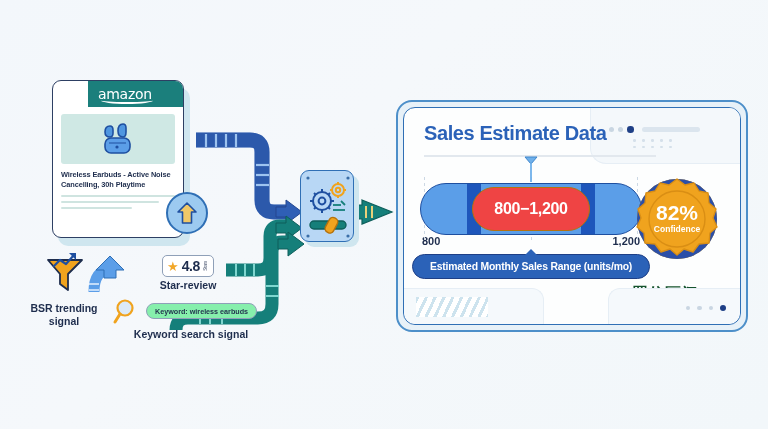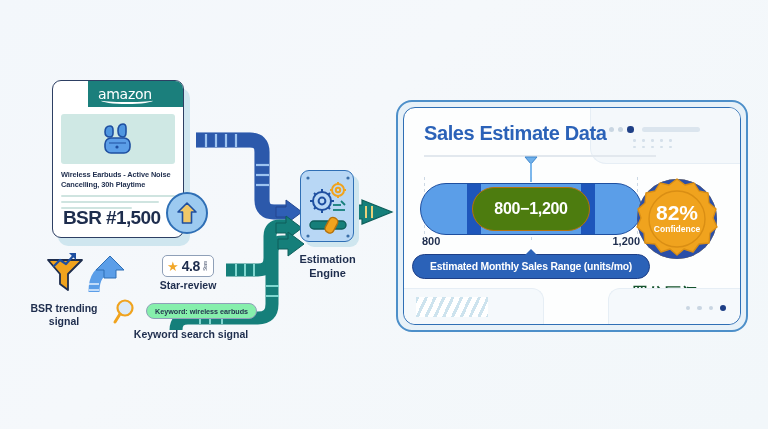--- a/index.html
+++ b/index.html
@@ -163,21 +163,21 @@
   .tick-c { left: 50%; }
   .capsule {
     position: relative; height: 52px; background: #5b9ee8; border: 1.8px solid #1e4fa0;
     border-radius: 26px; display: flex; align-items: center; justify-content: center;
     overflow: hidden;
   }
   .cap-band { position: absolute; top: 0; bottom: 0; width: 14px; background: #1e56bb; }
   .cap-band.l { left: 46px; }
   .cap-band.r { right: 46px; }
   .cap-core {
-    position: relative; z-index: 2; background: #4d7c0f; border: 1.6px solid #b5720d;
+    position: relative; z-index: 2; background: #ef4444; border: 1.6px solid #b5720d;
     border-radius: 22px; height: 44px; width: 118px;
     display: flex; align-items: center; justify-content: center;
     color: #ffffff; font-size: 16px; font-weight: bold; letter-spacing: -0.3px;
   }
   .marker { position: absolute; left: 50%; top: -28px; transform: translateX(-50%); }
   .range-nums {
     display: flex; justify-content: space-between; margin-top: 0; padding: 0 2px;
     font-size: 11px; font-weight: bold; color: #1e2d4d;
   }
   .range-pill {
@@ -260,21 +260,20 @@
         <line x1="13" y1="21" x2="30" y2="21" stroke="#1e4fa0" stroke-width="1.2"></line>
         <circle cx="21" cy="25" r="1.6" fill="#1e4fa0"></circle>
       </svg>
     </div>
     <div class="amz-title">Wireless Earbuds - Active Noise Cancelling, 30h Playtime</div>
     <div class="amz-lines">
       <i></i>
         <i></i>
         <i></i>
     </div>
-    <div class="amz-bsr">BSR #1,500</div>
   </div>
   <div class="bsr-circle">
     <svg width="20" height="24" viewBox="0 0 20 24">
       <polygon points="10,2 19,11 14.5,11 14.5,22 5.5,22 5.5,11 1,11" fill="#f0c868" stroke="#1e4fa0" stroke-width="1.6" stroke-linejoin="round"></polygon>
     </svg>
   </div>
 
   <div class="sig" id="sig-bsr">
     <svg width="52" height="44" viewBox="0 0 52 44">
       <polygon points="10,8 44,8 30,22 30,38 22,32 22,22" fill="#f0a31e" stroke="#1e2d4d" stroke-width="1.8" stroke-linejoin="round"></polygon>
@@ -346,24 +345,20 @@
       </g>
       <g stroke="#157f7a" stroke-width="1.8" fill="none">
         <line x1="32" y1="34" x2="40" y2="34"></line>
         <line x1="32" y1="39" x2="44" y2="39"></line>
         <line x1="40" y1="30" x2="44" y2="34"></line>
       </g>
       <rect x="9" y="50" width="36" height="8" rx="4" fill="#157f7a" stroke="#0e5f5b" stroke-width="1.4"></rect>
       <rect x="26" y="46" width="9" height="16" rx="4" fill="#f0a31e" stroke="#b5720d" stroke-width="1.4" transform="rotate(28 30 54)"></rect>
     </svg>
   </div>
-  <div class="engine-label">
-    <span>Estimation</span><br>
-    <span>Engine</span>
-  </div>
 
   <div class="panel-outer">
     <div class="panel-inner">
 
       <div class="stripes-tr"></div>
       <div class="hdr-chip">
         <div class="hdr-dots">
           <u></u>
           <u></u>
           <u class="on"></u>

